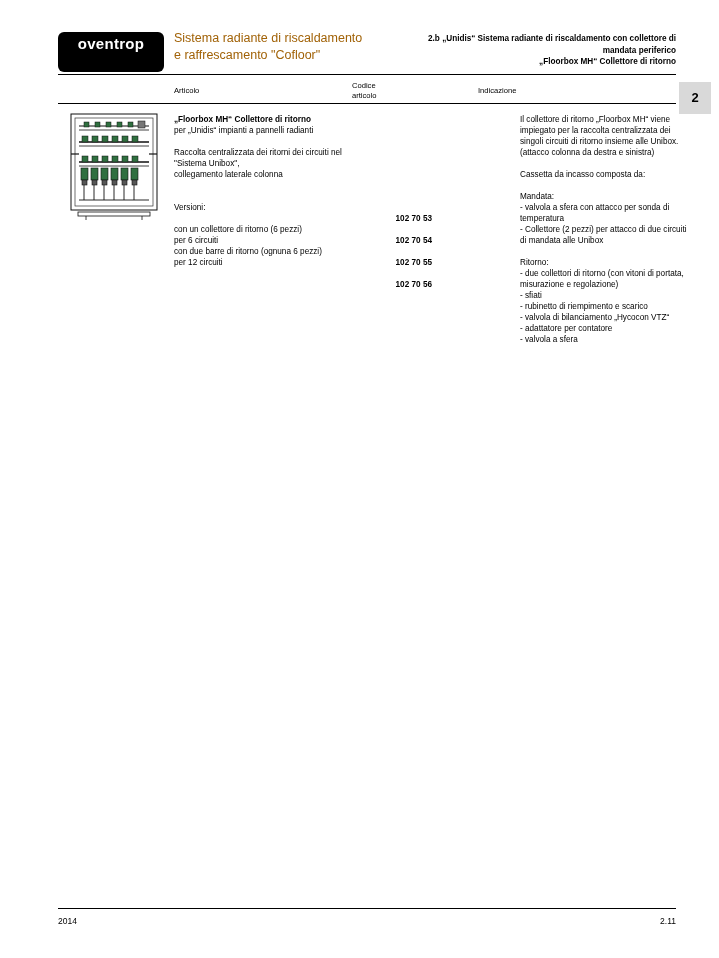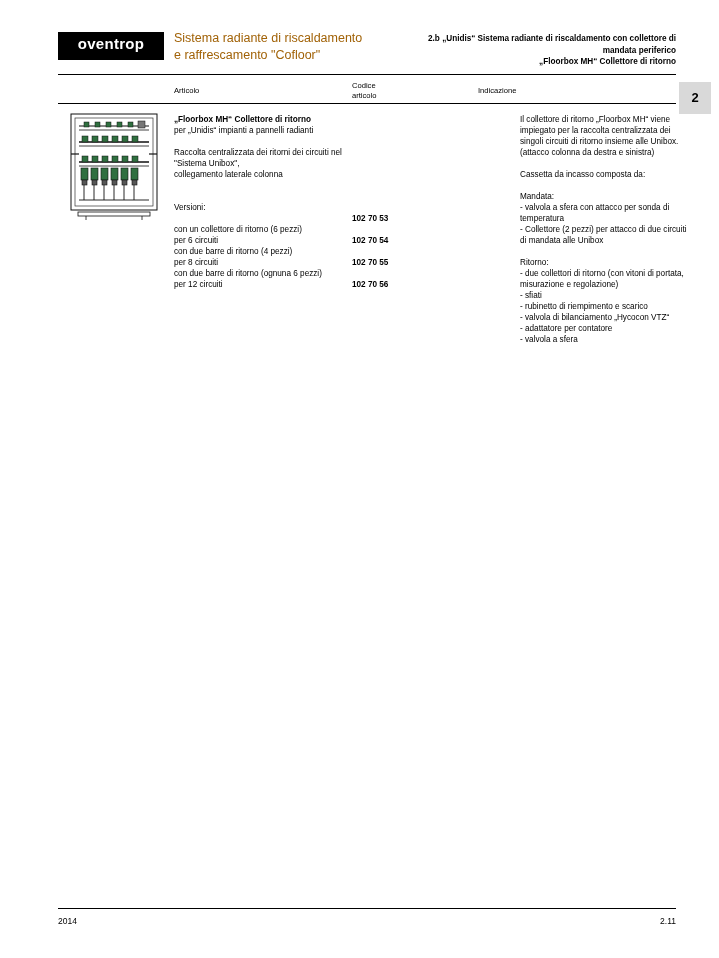--- a/index.html
+++ b/index.html
@@ -15,29 +15,30 @@
     -webkit-font-smoothing: antialiased;
   }
 
   
   #header {
     position: absolute;
     left: 58px; top: 30px; width: 618px; height: 44px;
   }
   #logo {
     position: absolute; left: 0; top: 2px;
-    width: 106px; height: 28px;
+    width: 106px; height: 40px;
     background: #000000;
     color: #ffffff;
     font-size: 15px;
     font-weight: bold;
     letter-spacing: 0.3px;
     text-align: center;
     line-height: 24px;
     font-family: "Liberation Sans", sans-serif;
+    border-radius: 6px;
   }
   #title-block {
     position: absolute; left: 116px; top: 0;
     font-size: 12.5px;
     line-height: 17px;
     color: #a16207;
   }
   #title-block div { white-space: nowrap; }
   #header-right {
     position: absolute; right: 0; top: 3px;
@@ -109,20 +110,21 @@
   }
 
   
   #col-codice {
     position: absolute;
     left: 352px; top: 114px;
     width: 80px;
     font-size: 8.2px;
     line-height: 11px;
     font-weight: bold;
+    text-align: right;
   }
   .code-line { height: 11px; }
   .code-spacer { height: 11px; }
 
   #col-indicazione {
     position: absolute;
     left: 478px; top: 114px;
     width: 190px;
     font-size: 8.2px;
     line-height: 11px;
@@ -258,24 +260,20 @@
   <p>collegamento laterale colonna</p>
   <div class="para-gap"></div>
   <div class="para-gap"></div>
   <p>Versioni:</p>
   <div class="para-gap"></div>
   <div class="version-row">
     <p>con un collettore di ritorno (6 pezzi)</p>
     <p>per 6 circuiti</p>
   </div>
   <div class="version-row">
-    <p>con due barre di ritorno (4 pezzi)</p>
-    <p>per 8 circuiti</p>
-  </div>
-  <div class="version-row">
     <p>con due barre di ritorno (ognuna 6 pezzi)</p>
     <p>per 12 circuiti</p>
   </div>
 </div>
 
 <div id="col-codice">
   <div class="code-spacer"></div>
   <div class="code-spacer"></div>
   <div class="code-spacer"></div>
   <div class="code-spacer"></div>

